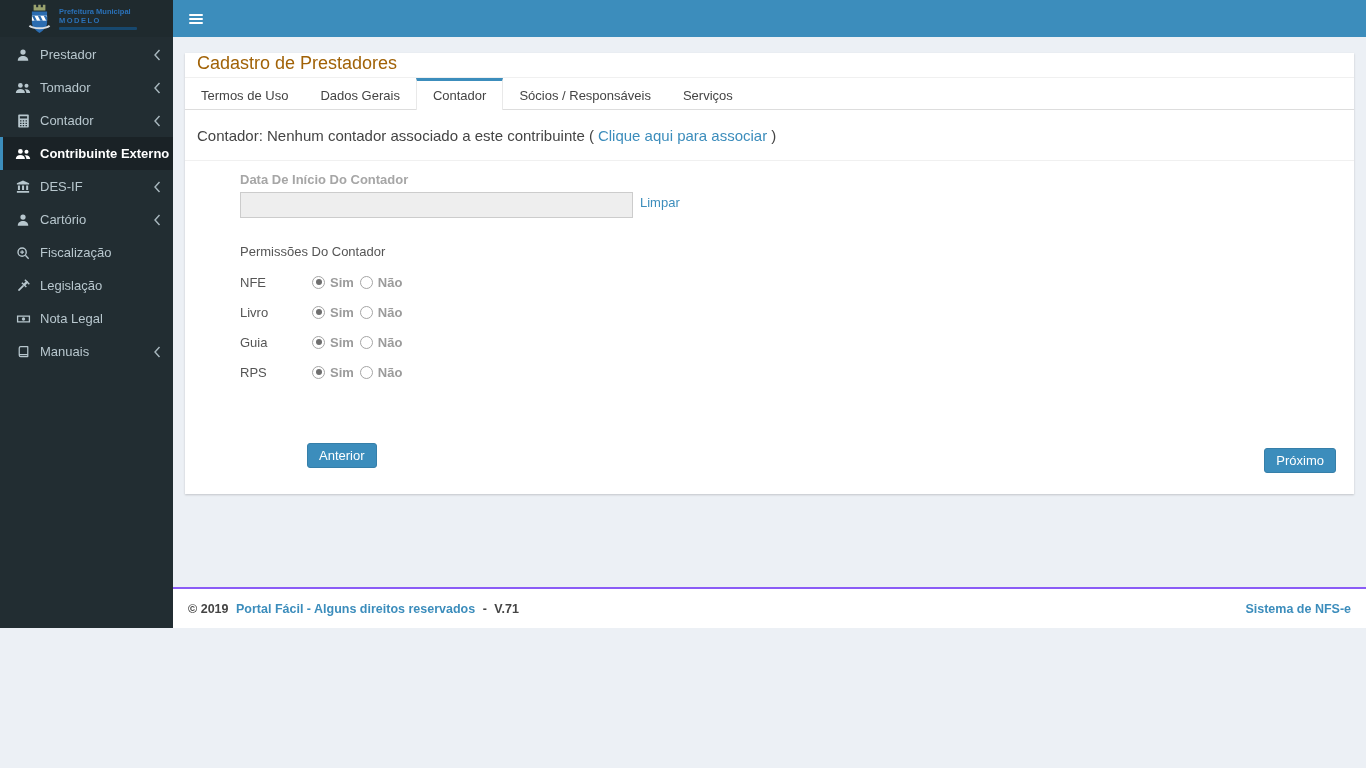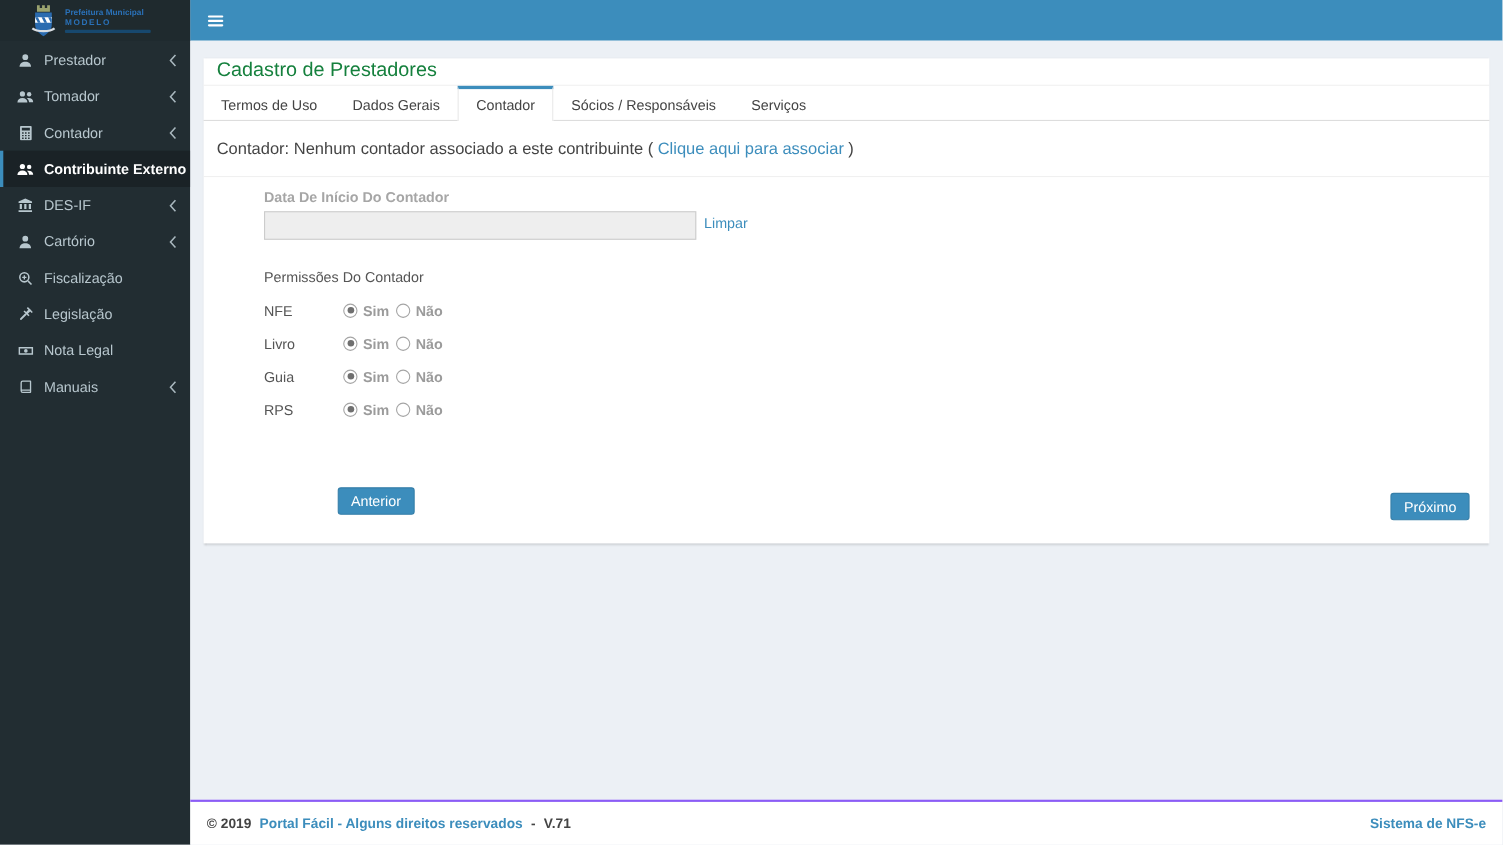--- a/index.html
+++ b/index.html
@@ -1,19 +1,19 @@
 <!DOCTYPE html>
 <html><head>
 <meta charset="utf-8">
 <style>
   * { box-sizing: border-box; margin: 0; padding: 0; }
   html,body { width:1366px; height:768px; overflow:hidden; }
   body { font-family:"Liberation Sans", sans-serif; background:#ecf0f5; font-size:13px; }
 
-  .app { display:flex; width:1366px; height:768px; }
+  .app { display:flex; width:1366px; height:628px; }
 
   
   .sidebar { width:173px; flex-shrink:0; background:#222d32; display:flex; flex-direction:column; }
   .logo { height:37px; display:flex; align-items:center; padding:2px 6px 2px 26px; background:#1f2a2e; }
   .logo-text { margin-left:6px; line-height:1.25; }
   .logo-line1 { font-size:7.5px; font-weight:bold; color:#2a71b8; white-space:nowrap; }
   .logo-line2 { font-size:7.5px; font-weight:bold; color:#2a71b8; letter-spacing:1.5px; }
   .logo-tagline { width:78px; height:3px; background:#17486e; margin-top:2px; border-radius:1px; }
 
   .menu { list-style:none; padding-top:1px; }
@@ -27,21 +27,21 @@
   
   .main { flex:1; display:flex; flex-direction:column; min-width:0; }
   .topbar { height:37px; background:#3c8dbc; display:flex; align-items:center; flex-shrink:0; }
   .hamburger { width:45px; height:37px; display:flex; align-items:center; justify-content:center; cursor:pointer; }
   .hamburger .bars { width:14px; }
   .hamburger .bars span { display:block; height:2px; background:#fff; margin:2px 0; border-radius:1px; }
 
   .content { flex:1; background:#ecf0f5; padding:16px 12px 0; overflow:hidden; }
 
   .panel { background:#fff; box-shadow:0 1px 2px rgba(0,0,0,.18); }
-  .panel-title { font-size:18px; color:#15803d; padding:0 12px 4px; line-height:20px; border-bottom:1px solid #f0f0f0; font-weight:normal; }
+  .panel-title { font-size:18px; color:#a16207; padding:0 12px 4px; line-height:20px; border-bottom:1px solid #f0f0f0; font-weight:normal; }
 
   .tabs { display:flex; border-bottom:1px solid #ddd; }
   .tab { padding:7px 16px 6px; font-size:13px; line-height:15px; color:#444; border-top:3px solid transparent; cursor:pointer; }
   .tab.active { border-top:3px solid #3c8dbc; border-left:1px solid #e9e9e9; border-right:1px solid #e9e9e9; margin-bottom:-1px; padding-bottom:7px; background:#fff; }
 
   .status-line { padding:17px 12px 16px; font-size:15px; color:#444; border-bottom:1px solid #f0f0f0; }
   .status-line a { color:#3c8dbc; text-decoration:none; margin:0 4px; cursor:pointer; }
 
   .form-area { padding:11px 28px 0 55px; }
   .field-label { font-size:13px; font-weight:bold; color:#a6a6a6; margin-bottom:5px; }

